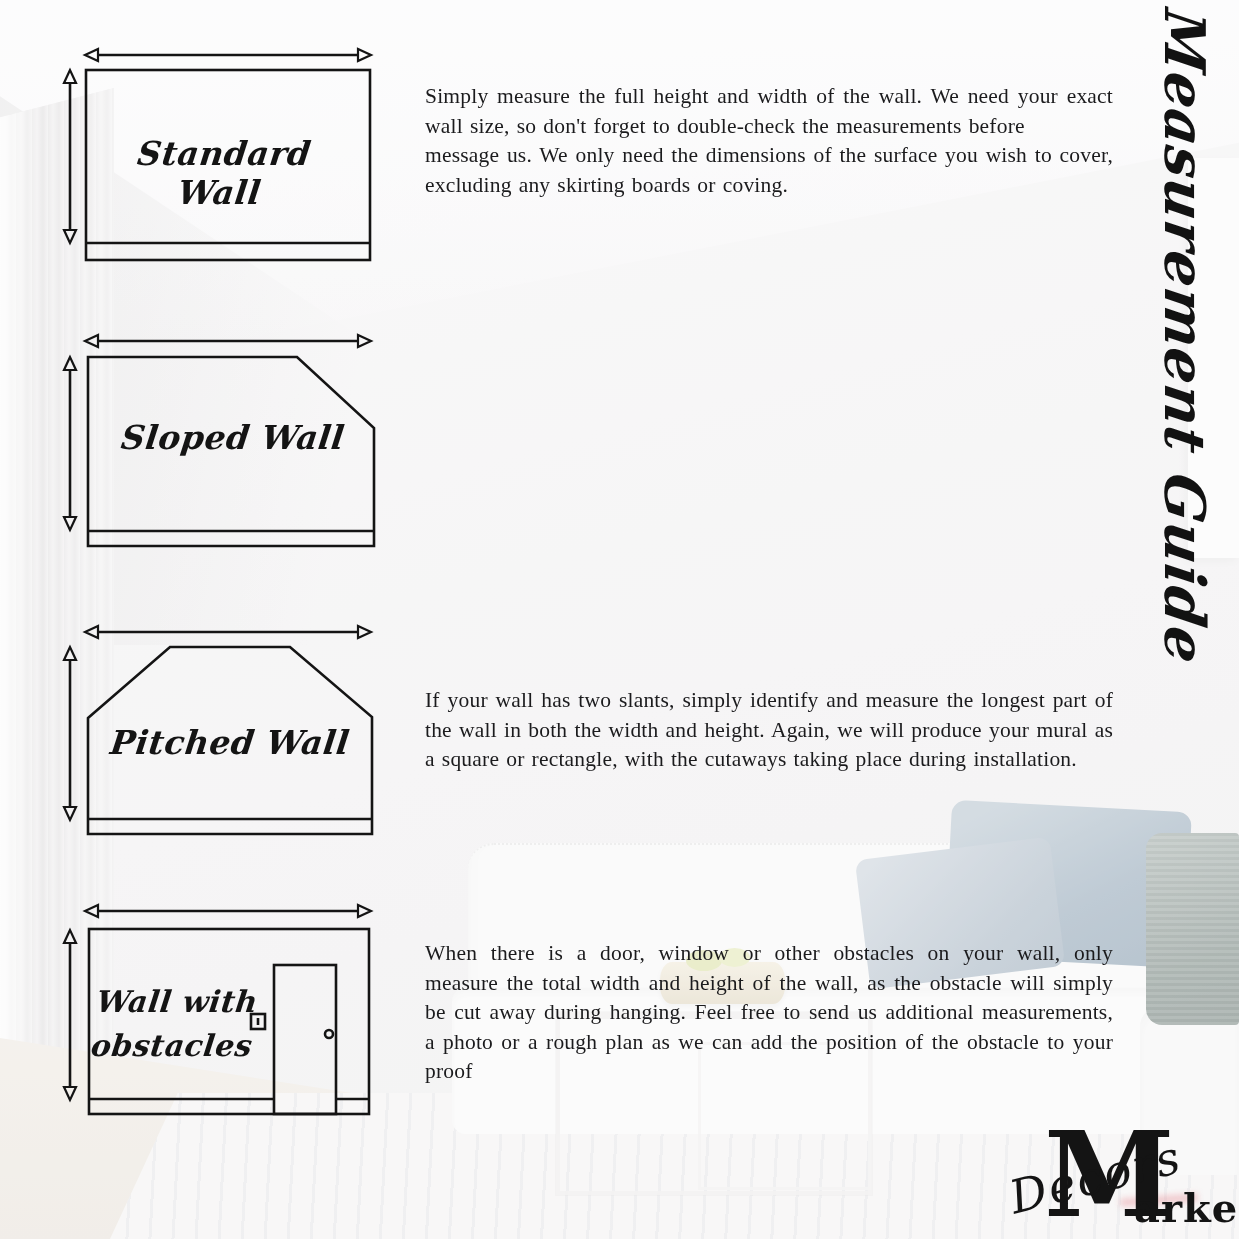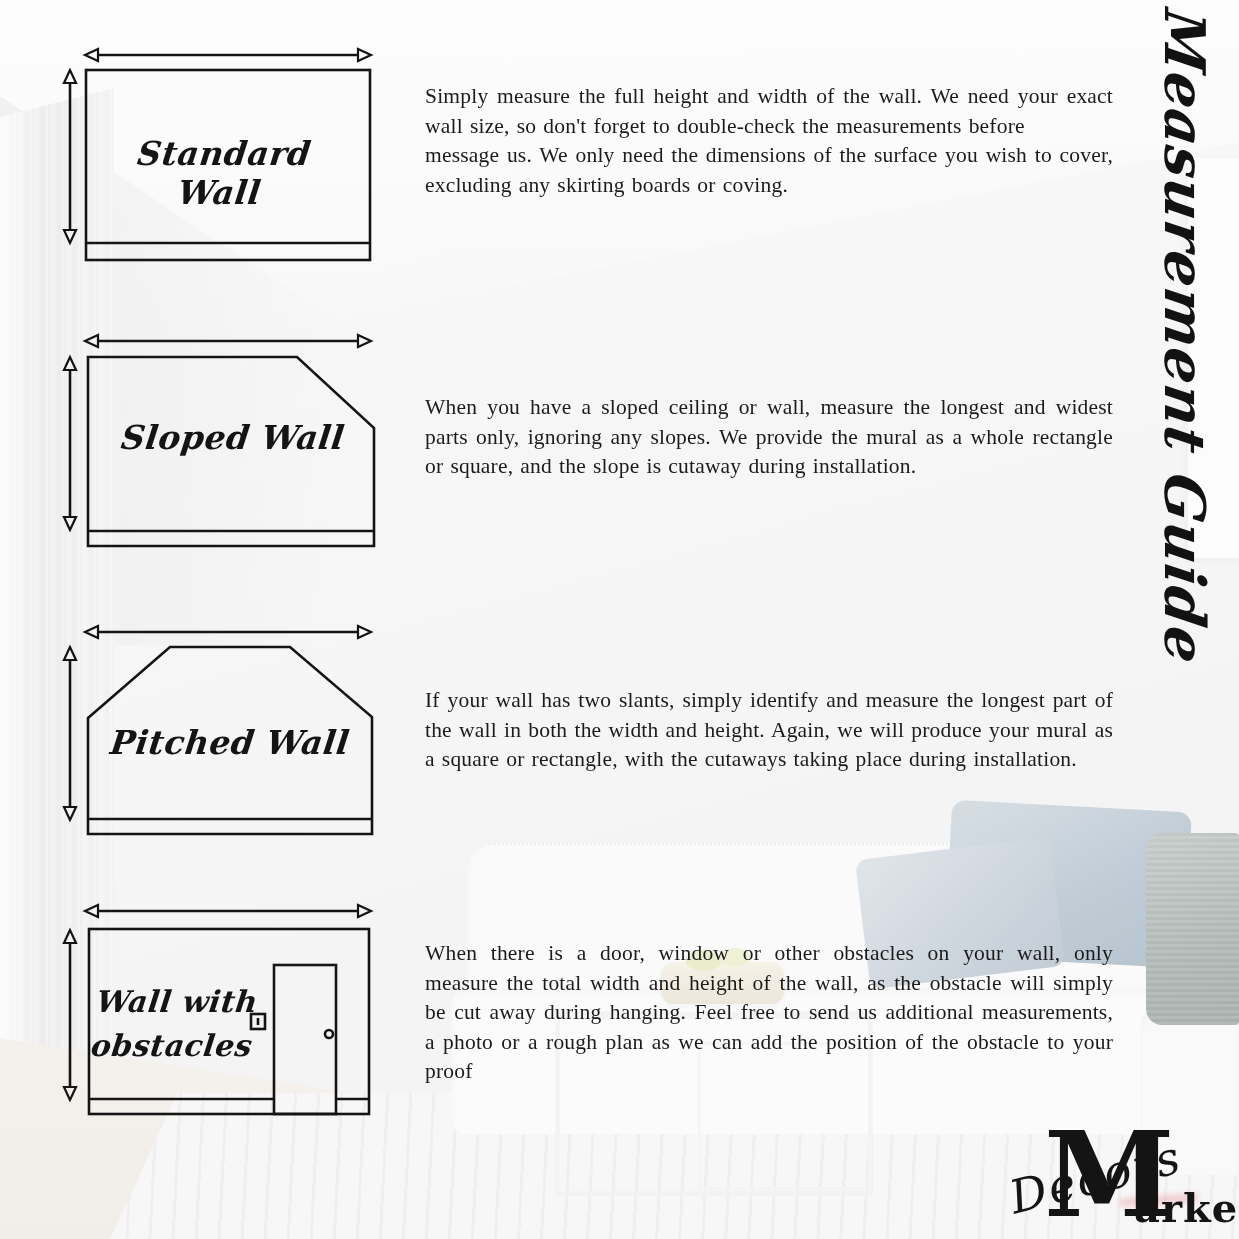--- a/index.html
+++ b/index.html
@@ -177,21 +177,20 @@
     </g>
   </svg>
 
   <div class="abs wall-label" id="lab1">Standard Wall</div>
   <div class="abs wall-label" id="lab2">Sloped Wall</div>
   <div class="abs wall-label" id="lab3">Pitched Wall</div>
   <div class="abs wall-label" id="lab4">Wall with obstacles</div>
 
   <div class="abs para" id="p1">Simply measure the full height and width of the wall. We need your exact wall size, so don't forget to double-check the measurements before
 message us. We only need the dimensions of the surface you wish to cover, excluding any skirting boards or coving.</div>
-  <div class="abs para" id="p2">When you have a sloped ceiling or wall, measure the longest and widest parts only, ignoring any slopes. We provide the mural as a whole rectangle or square, and the slope is cutaway during installation.</div>
   <div class="abs para" id="p3">If your wall has two slants, simply identify and measure the longest part of the wall in both the width and height. Again, we will produce your mural as a square or rectangle, with the cutaways taking place during installation.</div>
   <div class="abs para" id="p4">When there is a door, window or other obstacles on your wall, only measure the total width and height of the wall, as the obstacle will simply be cut away during hanging. Feel free to send us additional measurements, a photo or a rough plan as we can add the position of the obstacle to your proof</div>
 
   <div class="abs vertical-title">Measurement Guide</div>
 
   <div class="abs logo">
     <span class="logo-smudge"></span>
     <span class="logo-m">M</span>
     <span class="logo-rest">arket</span>
     <span class="logo-script">Decors</span>

